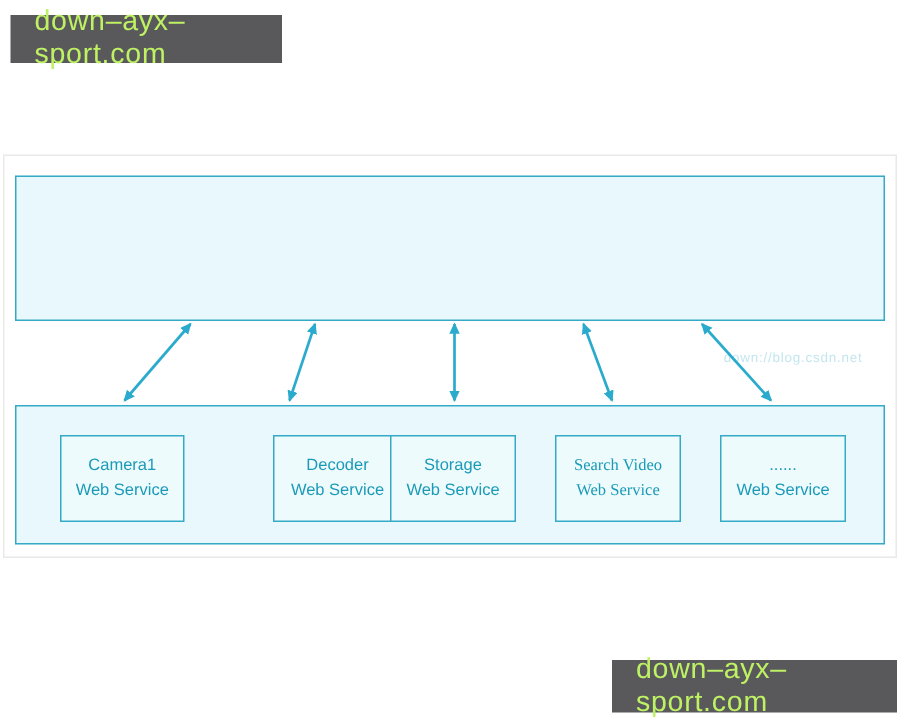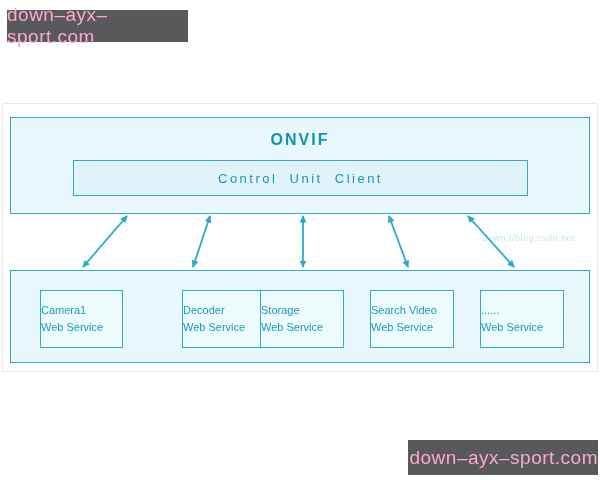--- a/index.html
+++ b/index.html
@@ -2,26 +2,27 @@
 <html><head>
 <meta charset="utf-8">
 <style>
   * { margin: 0; padding: 0; box-sizing: border-box; }
   html, body { width: 600px; height: 480px; background: #ffffff; overflow: hidden; }
   body { position: relative; font-family: "Liberation Sans", sans-serif; }
 
   .banner {
     position: absolute;
     background: #59595b;
-    color: #f9a8d4;
+    color: #bef264;
     font-size: 19px;
     display: flex;
     align-items: center;
     justify-content: flex-end;
     letter-spacing: 0.5px;
+    padding-left: 16px;
   }
   .banner-top { left: 7px; top: 10px; width: 181px; height: 32px; }
   .banner-bottom { left: 408px; top: 440px; width: 190px; height: 35px; }
 
   .outer-frame {
     position: absolute;
     left: 2px; top: 103px;
     width: 596px; height: 269px;
     border: 1px solid #e9e9e9;
     background: #ffffff;
@@ -72,56 +73,52 @@
   }
   .service {
     position: absolute;
     top: 19px;
     height: 58px;
     width: 84px;
     border: 1.5px solid #35aac7;
     background: #eefbfd;
     display: flex;
     flex-direction: column;
-    align-items: flex-start;
+    align-items: center;
     justify-content: center;
     gap: 6px;
     font-size: 11px;
     color: #1b9ab8;
     text-align: center;
     line-height: 1;
   }
   .service.s0 { left: 29px; width: 83px; }
   .service.s1 { left: 138px; width: 86px; margin-left: 33px; }
   .service.s2 { left: 249px; }
-  .service.s3 { left: 359px; }
+  .service.s3 { left: 359px; font-family: Liberation Serif, serif; }
   .service.s4 { left: 469px; }
 
   .watermark {
     position: absolute;
     right: 14px; bottom: 119px;
     font-size: 9px;
     color: rgba(53, 170, 199, 0.30);
     letter-spacing: 0.5px;
   }
 </style>
 </head>
 <body>
 
 <div class="banner banner-top">
   <span>down–ayx–sport.com</span>
 </div>
 
 <div class="outer-frame"></div>
 
 <div class="onvif-box">
-  <div class="onvif-title">ONVIF</div>
-  <div class="cuc-box">
-    <span>Control Unit Client</span>
-  </div>
 </div>
 
 <svg class="arrow-layer" viewBox="0 0 600 57" xmlns="http://www.w3.org/2000/svg">
   <defs>
     <marker id="ah" markerWidth="10" markerHeight="8" refX="6.5" refY="3.5" orient="auto-start-reverse" markerUnits="userSpaceOnUse">
       <path d="M0,0 L7.5,3.5 L0,7 Z" fill="#2aabcd"></path>
     </marker>
   </defs>
   <g stroke="#2aabcd" stroke-width="1.8">
     <line x1="127" y1="3" x2="83" y2="54" marker-start="url(#ah)" marker-end="url(#ah)"></line>

